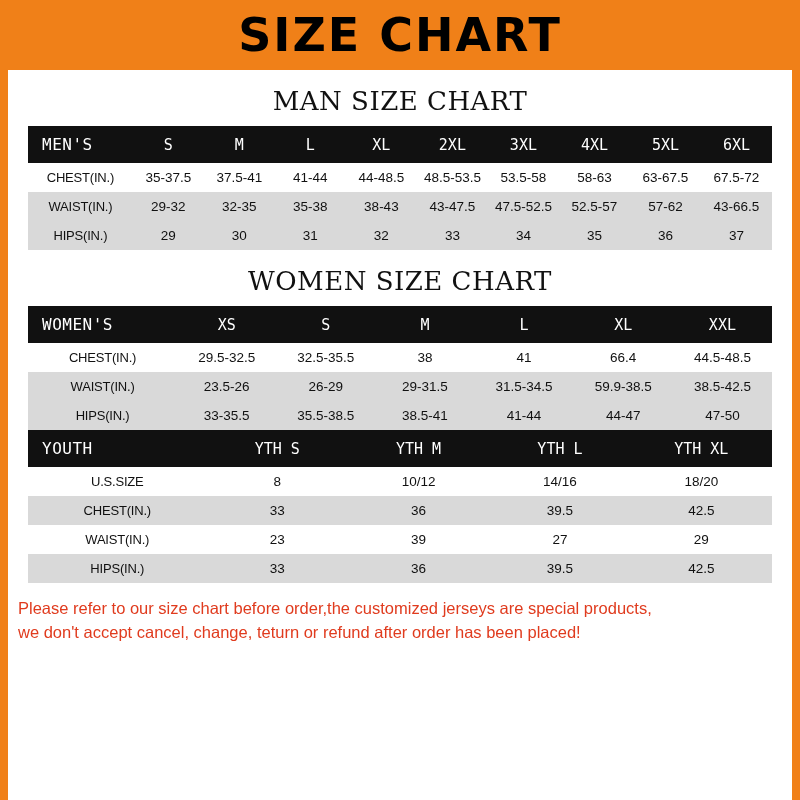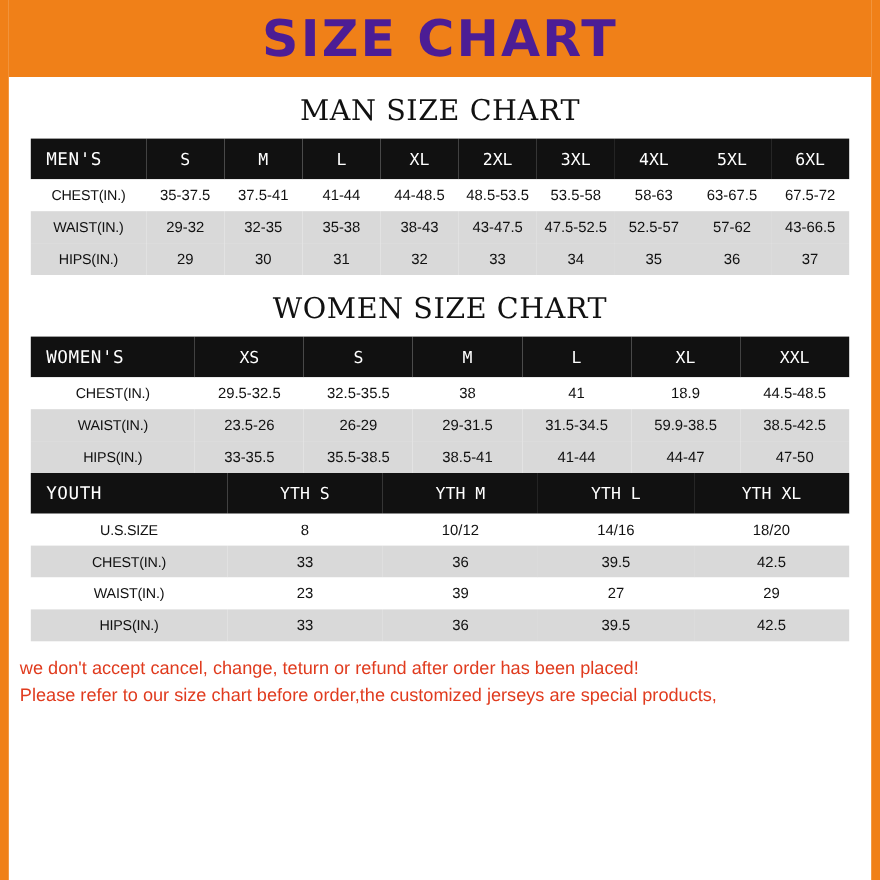--- a/index.html
+++ b/index.html
@@ -26,21 +26,21 @@
     display: flex;
     align-items: center;
     justify-content: center;
     margin: 0 -8px;
   }
   .banner-title {
     font-family: "DejaVu Sans", sans-serif;
     font-weight: bold;
     font-size: 46px;
     letter-spacing: 2px;
-    color: #4c1d95;
+    color: #000000;
     line-height: 1;
   }
   .section-title {
     text-align: center;
     font-family: "DejaVu Serif", serif;
     font-weight: normal;
     font-size: 26px;
     color: #111111;
     letter-spacing: 0.5px;
     margin: 16px 0 10px 0;
@@ -207,21 +207,21 @@
           <th>XXL</th>
         </tr>
       </thead>
       <tbody>
         <tr class="odd">
           <td class="row-head">CHEST(IN.)</td>
           <td>29.5-32.5</td>
           <td>32.5-35.5</td>
           <td>38</td>
           <td>41</td>
-          <td>18.9</td>
+          <td>66.4</td>
           <td>44.5-48.5</td>
         </tr>
         <tr class="even">
           <td class="row-head">WAIST(IN.)</td>
           <td>23.5-26</td>
           <td>26-29</td>
           <td>29-31.5</td>
           <td>31.5-34.5</td>
           <td>59.9-38.5</td>
           <td>38.5-42.5</td>
@@ -284,17 +284,17 @@
           <td>33</td>
           <td>36</td>
           <td>39.5</td>
           <td>42.5</td>
         </tr>
       </tbody>
     </table>
   </div>
 
   <div class="footer-note">
+    <div>Please refer to our size chart before order,the customized jerseys are special products,</div>
     <div>we don't accept cancel, change, teturn or refund after order has been placed!</div>
-    <div>Please refer to our size chart before order,the customized jerseys are special products,</div>
   </div>
 
 </div>
 
 </body></html>

